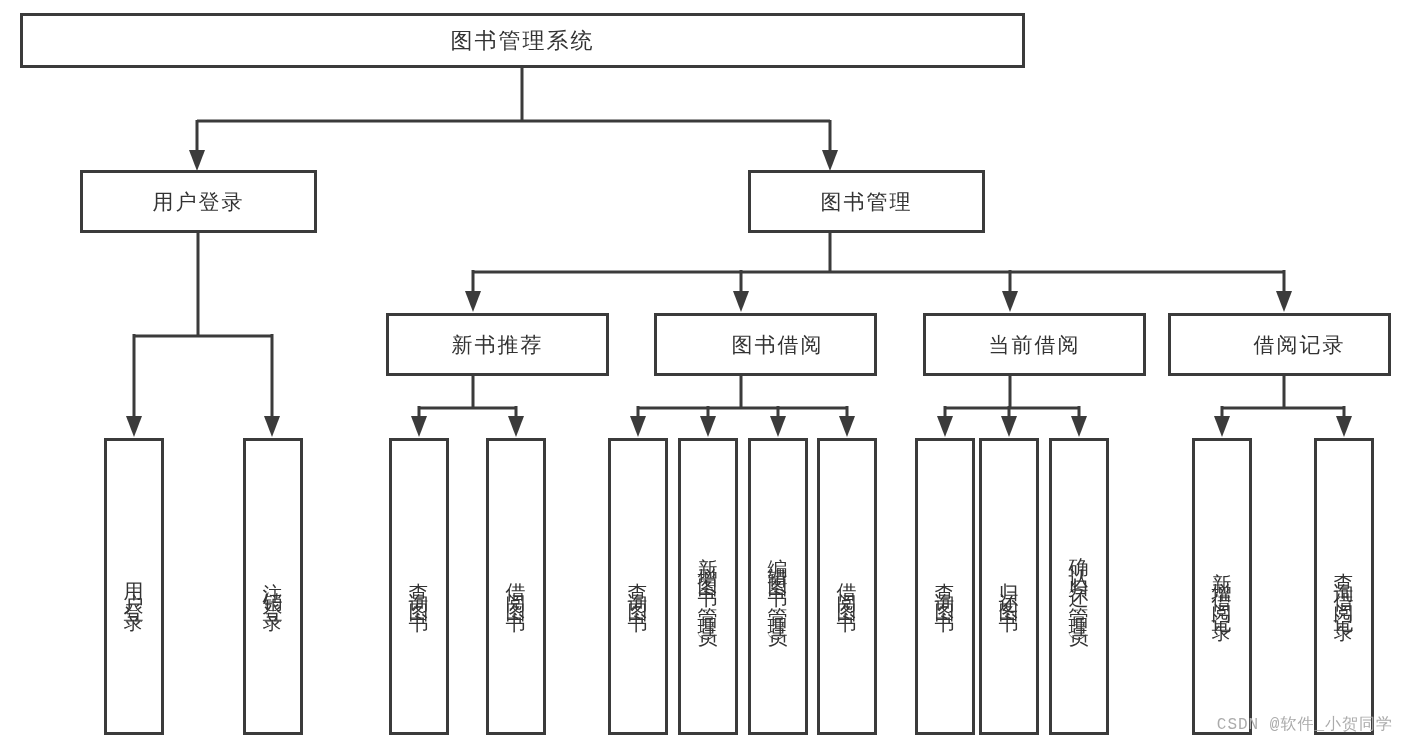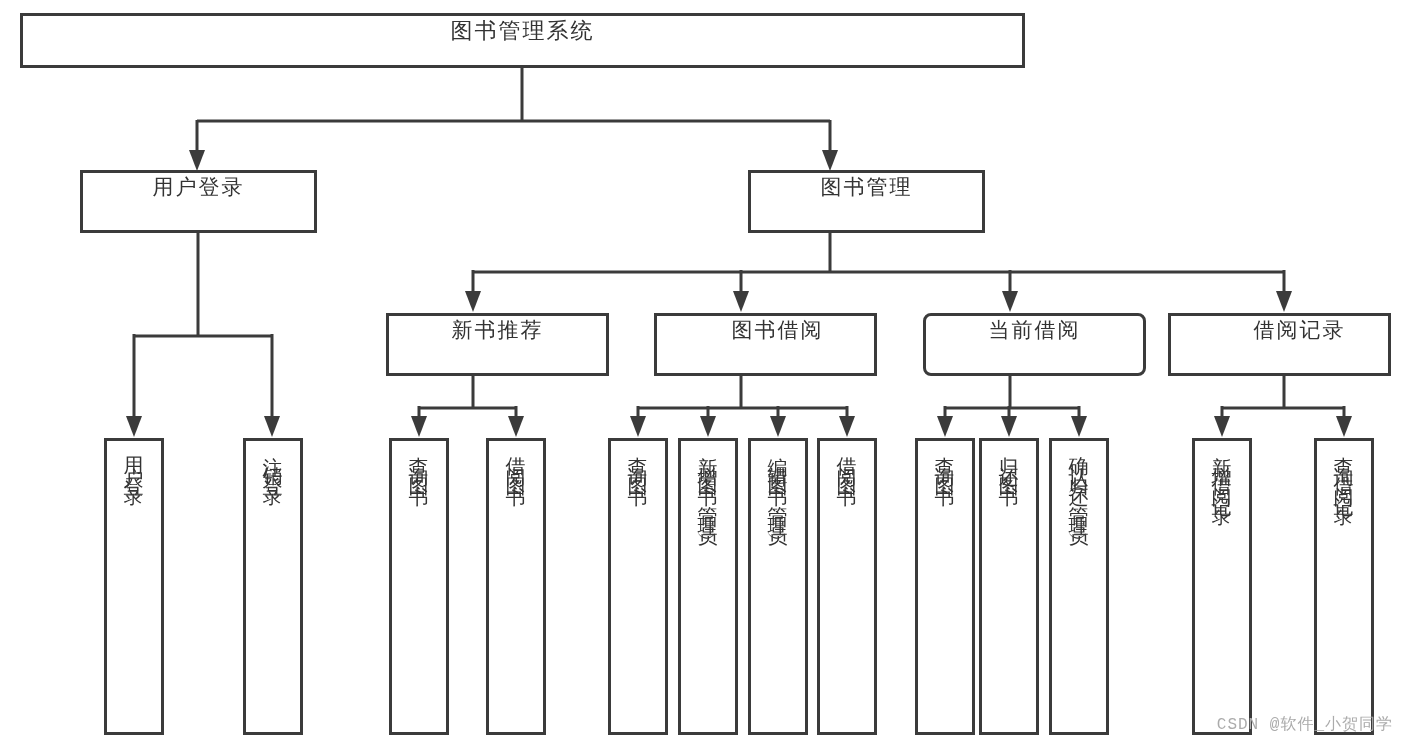--- a/index.html
+++ b/index.html
@@ -12,21 +12,21 @@
   body{
     width:1405px;height:747px;background:var(--bg);
     font-family:"Liberation Sans","DejaVu Sans",sans-serif;
     position:relative;overflow:hidden;
   }
   .stage{position:absolute;inset:0;width:1405px;height:747px;}
   svg.connectors{position:absolute;left:0;top:0;}
   .box{
     position:absolute;box-sizing:border-box;background:var(--bg);
     border:3px solid var(--line);color:var(--text);
-    display:flex;justify-content:center;
+    display:flex;align-items:center;justify-content:center;
   }
   .hbox{height:63px;font-size:21px;letter-spacing:2px;}
   .root{left:20px;top:13px;width:1005px;height:55px;font-size:22px;}
   .lv2{top:170px;width:237px;}
   .lv3{top:313px;width:223px;margin-left:24px;}
   .leaf{
     top:438px;width:60px;height:297px;
   }
   .leaf span{
     writing-mode:vertical-rl;text-orientation:mixed;
@@ -85,21 +85,21 @@
   <div class="box hbox lv2" style="left:711px;margin-left:37px;">
     <span>图书管理</span>
   </div>
 
   <div class="box hbox lv3" style="left:362px;">
     <span>新书推荐</span>
   </div>
   <div class="box hbox lv3" style="left:630px;padding-left:24px;">
     <span>图书借阅</span>
   </div>
-  <div class="box hbox lv3" style="left:899px;border-radius:8px;">
+  <div class="box hbox lv3" style="left:899px;">
     <span>当前借阅</span>
   </div>
   <div class="box hbox lv3" style="left:1144px;padding-left:40px;">
     <span>借阅记录</span>
   </div>
 
   <div class="box leaf" style="left:104px;">
     <span>用户登录</span>
   </div>
   <div class="box leaf" style="left:243px;">

